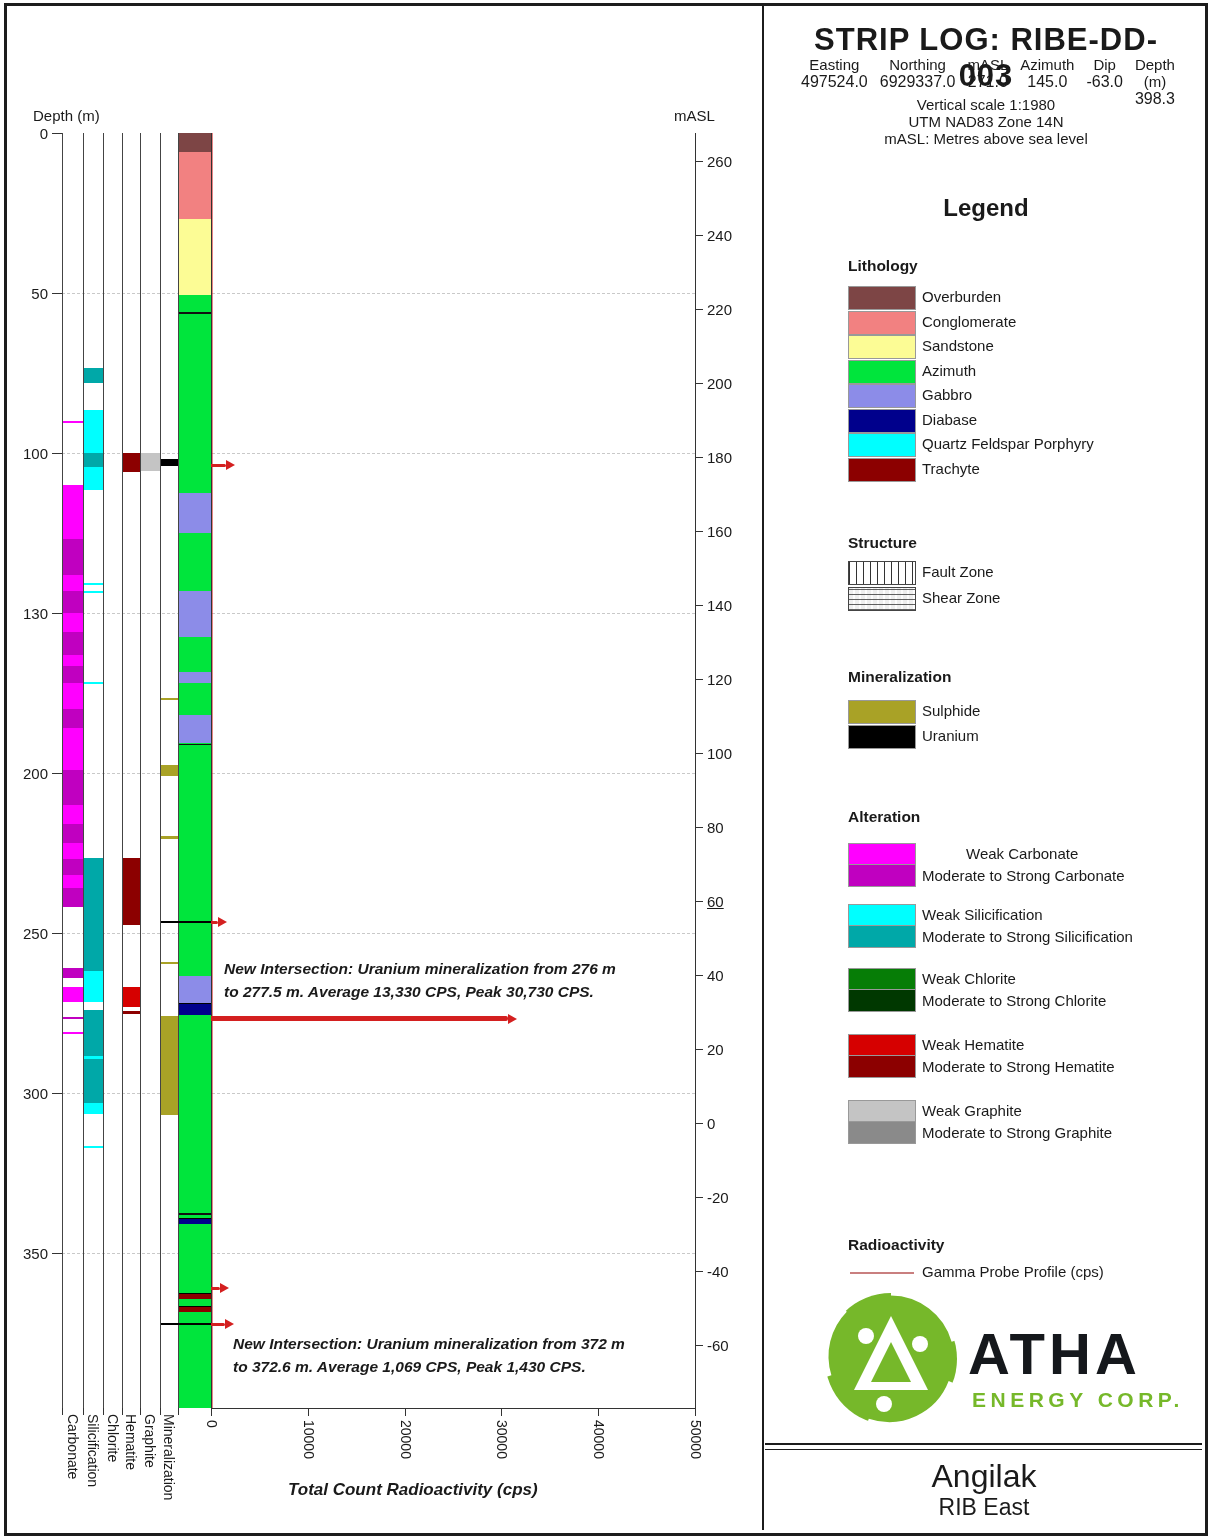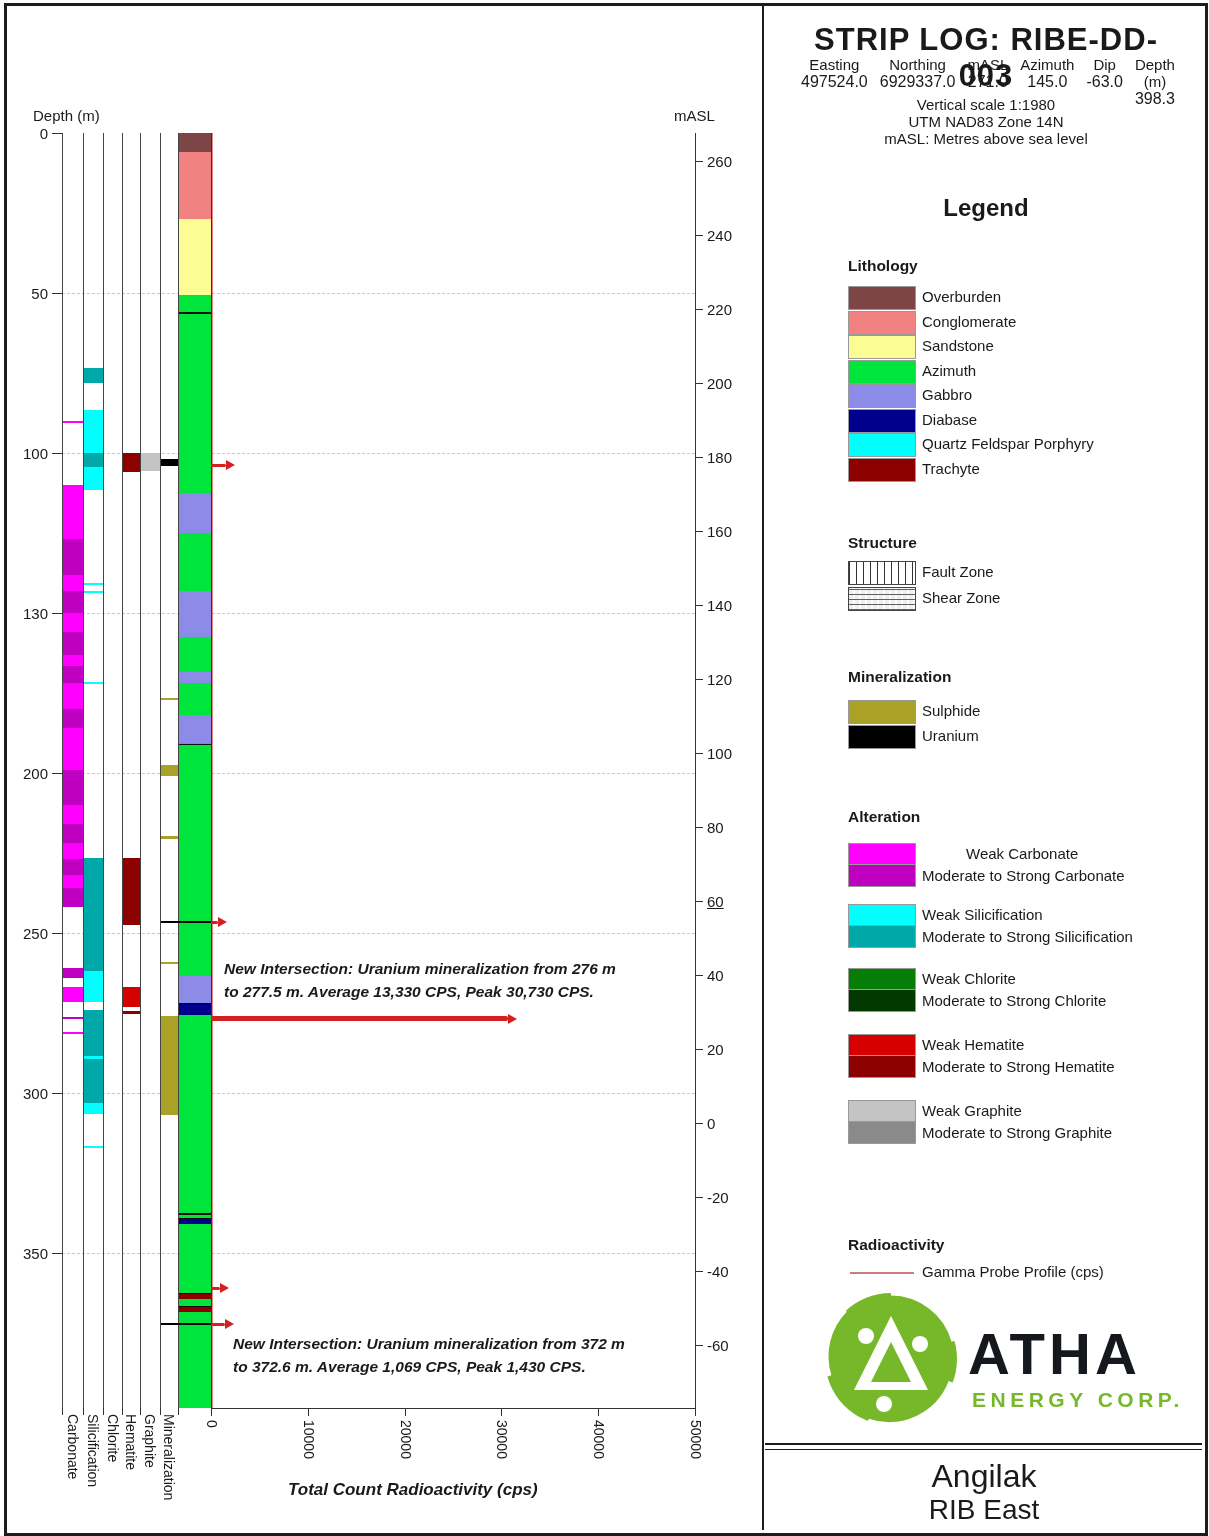--- a/index.html
+++ b/index.html
@@ -22,21 +22,21 @@
   .rp-note{font-size:15px;text-align:center;width:100%;}
   .legend-title{font-size:24px;font-weight:bold;text-align:center;}
   .sec-head{font-size:15.5px;font-weight:bold;}
   .leg-label{font-size:15px;}
   .swatch{border:1px solid #999;}
   .pattern-fault{background:repeating-linear-gradient(90deg,#333 0 1px,transparent 1px 7px),#fff;border:1px solid #444;}
   .pattern-shearleg{background:repeating-linear-gradient(0deg,rgba(60,60,60,.8) 0 1px,transparent 1px 5px),repeating-linear-gradient(90deg,transparent 0 4px,rgba(255,255,255,.9) 4px 6px),#eee;border:1px solid #444;}
   .shear{background-image:repeating-linear-gradient(0deg,rgba(0,0,0,.55) 0 1px,transparent 1px 4px),repeating-linear-gradient(90deg,transparent 0 3px,rgba(255,255,255,.28) 3px 6px);}
   .uband{background-image:repeating-linear-gradient(0deg,rgba(0,0,0,.85) 0 2px,transparent 2px 4px);}
   .footer-line1{font-size:32px;text-align:center;}
-  .footer-line2{font-size:28px;text-align:center;}
+  .footer-line2{font-size:23px;text-align:center;}
   .logo-word{font-size:58px;font-weight:bold;letter-spacing:4px;color:#15181c;}
   .logo-sub{font-size:21px;letter-spacing:4.5px;color:#76b82a;font-weight:600;}
 </style>
 </head>
 <body>
 
 <div id="root">
   <div class="abs outer-border"></div>
   <div class="abs divider"></div>
 

